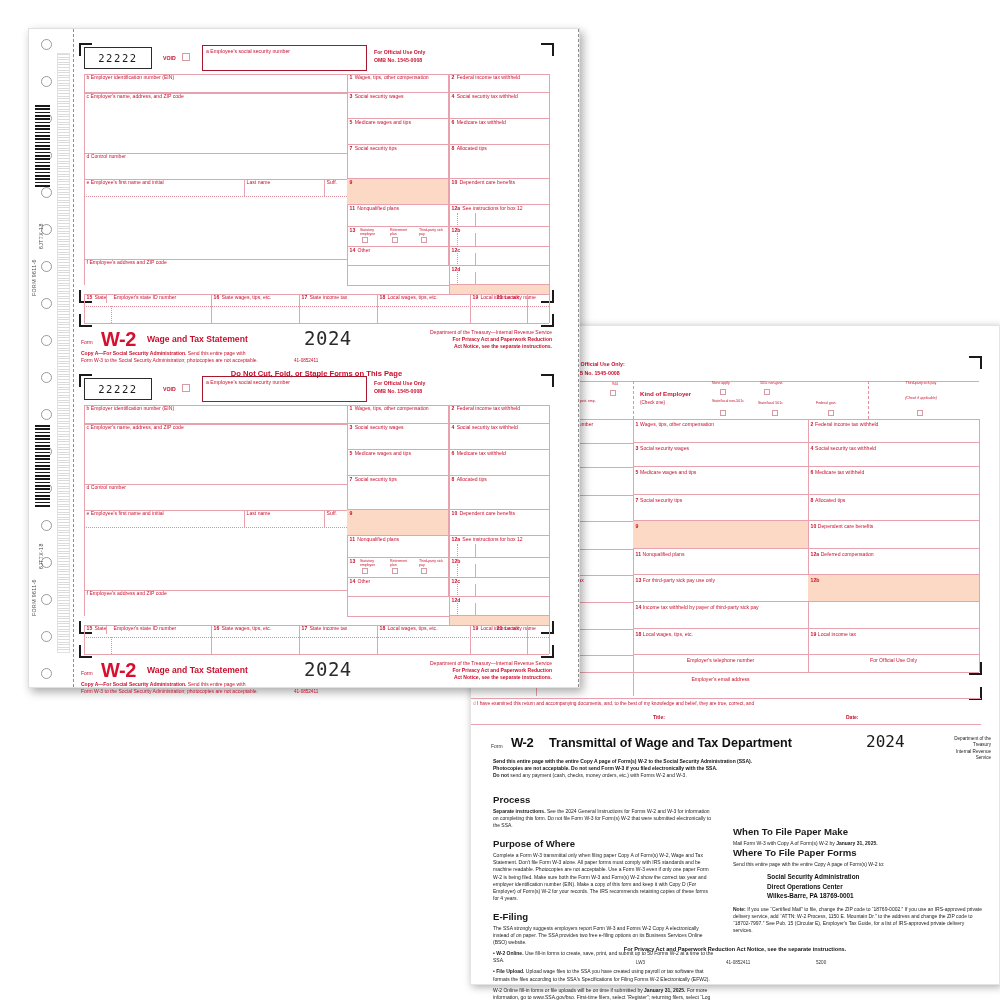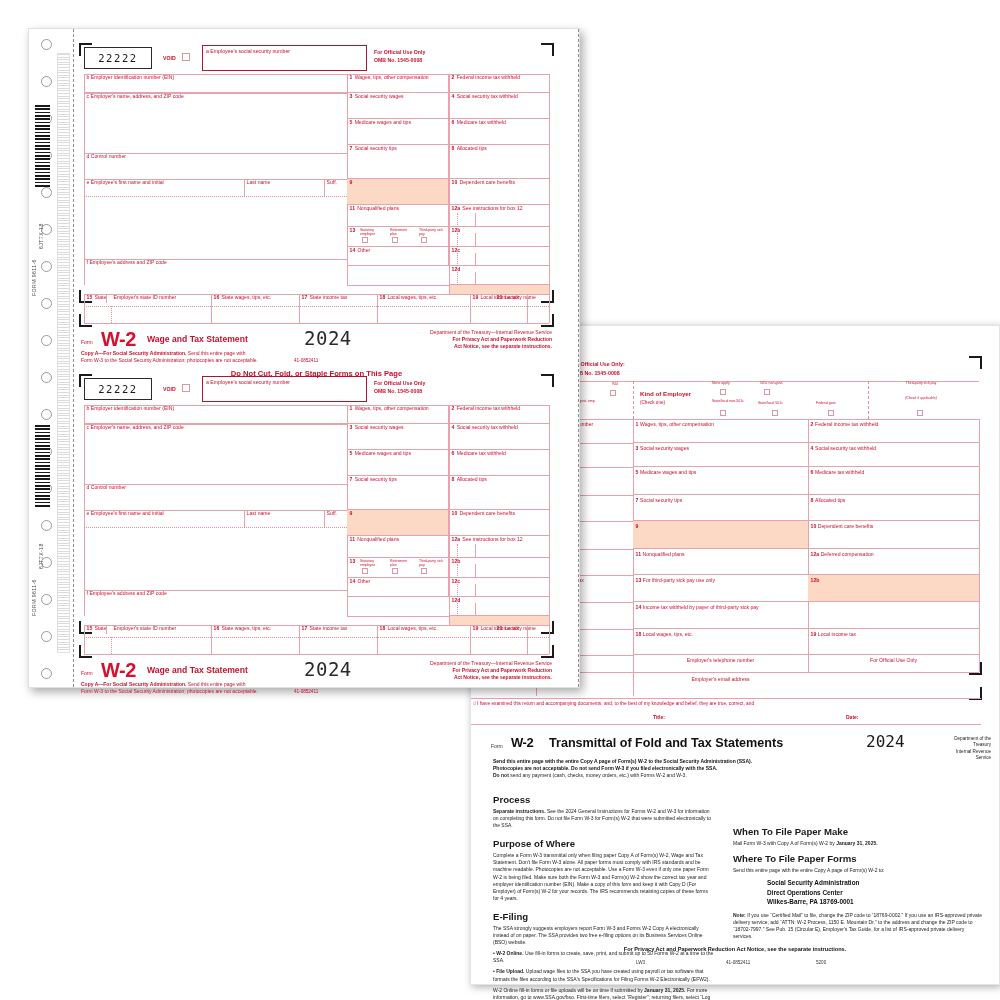--- a/index.html
+++ b/index.html
@@ -299,21 +299,21 @@
       <div style="position:absolute;left:2px;top:375px;font-size:4.8px;color:#c8102e;white-space:nowrap;">
         <span style="opacity:.55;">d</span> <span>I have examined this return and accompanying documents, and, to the best of my knowledge and belief, they are true, correct, and</span>
       </div>
       <div class="w3line" style="left:0;top:398px;width:510px;"></div>
       <div style="position:absolute;left:182px;top:388px;font-size:5px;color:#c8102e;font-weight:bold;">Title:</div>
       <div style="position:absolute;left:375px;top:388px;font-size:5px;color:#c8102e;font-weight:bold;">Date:</div>
 
       <div style="position:absolute;left:20px;top:405px;width:500px;height:26px;">
         <span style="position:absolute;left:0;top:12px;font-size:5px;color:#333;">Form</span>
         <span class="w3w3" style="position:absolute;left:20px;top:4px;">W-2</span>
-        <span class="w3big" style="position:absolute;left:58px;top:5px;">Transmittal of Fold and Tax Statements</span>
+        <span class="w3big" style="position:absolute;left:58px;top:5px;">Transmittal of Wage and Tax Department</span>
         <span style="position:absolute;left:375px;top:1px;font-family:'DejaVu Sans Mono',monospace;font-size:16px;color:#1a1a1a;">2024</span>
         <span style="position:absolute;left:455px;top:5px;font-size:4.6px;color:#222;line-height:1.4;text-align:right;">
           <span style="display:block;">Department of the Treasury</span>
           <span style="display:block;">Internal Revenue Service</span>
         </span>
       </div>
 
       <div style="position:absolute;left:22px;top:432px;width:470px;">
         <div class="instr-bold">Send this entire page with the entire Copy A page of Form(s) W-2 to the Social Security Administration (SSA).</div>
         <div class="instr-bold">Photocopies are not acceptable. Do not send Form W-3 if you filed electronically with the SSA.</div>
@@ -340,21 +340,21 @@
         <div class="instr-p" style="margin-top:4px;">
           <span>    W-2 Online fill-in forms or file uploads will be on time if submitted by </span><b>January 31, 2025.</b><span> For more information, go to www.SSA.gov/bso. First-time filers, select “Register”; returning filers, select “Log In.”</span>
         </div>
       </div>
 
       <div style="position:absolute;left:262px;top:500px;width:250px;">
         <div class="instr-h">When To File Paper Make</div>
         <div class="instr-p" style="margin-top:3px;">
           <span>Mail Form W-3 with Copy A of Form(s) W-2 by </span><b>January 31, 2025.</b>
         </div>
-        <div class="instr-h" style="margin-top:6px;">Where To File Paper Forms</div>
+        <div class="instr-h" style="">Where To File Paper Forms</div>
         <div class="instr-p" style="margin-top:3px;">Send this entire page with the entire Copy A page of Form(s) W-2 to:</div>
         <div class="addr" style="margin-top:4px;margin-left:34px;">
           <div>Social Security Administration</div>
           <div>Direct Operations Center</div>
           <div>Wilkes-Barre, PA 18769-0001</div>
         </div>
         <div class="instr-p" style="margin-top:5px;">
           <b>Note:</b><span> If you use “Certified Mail” to file, change the ZIP code to “18769-0002.” If you use an IRS-approved private delivery service, add “ATTN: W-2 Process, 1150 E. Mountain Dr.” to the address and change the ZIP code to “18702-7997.” See Pub. 15 (Circular E), Employer's Tax Guide, for a list of IRS-approved private delivery services.</span>
         </div>
       </div>

